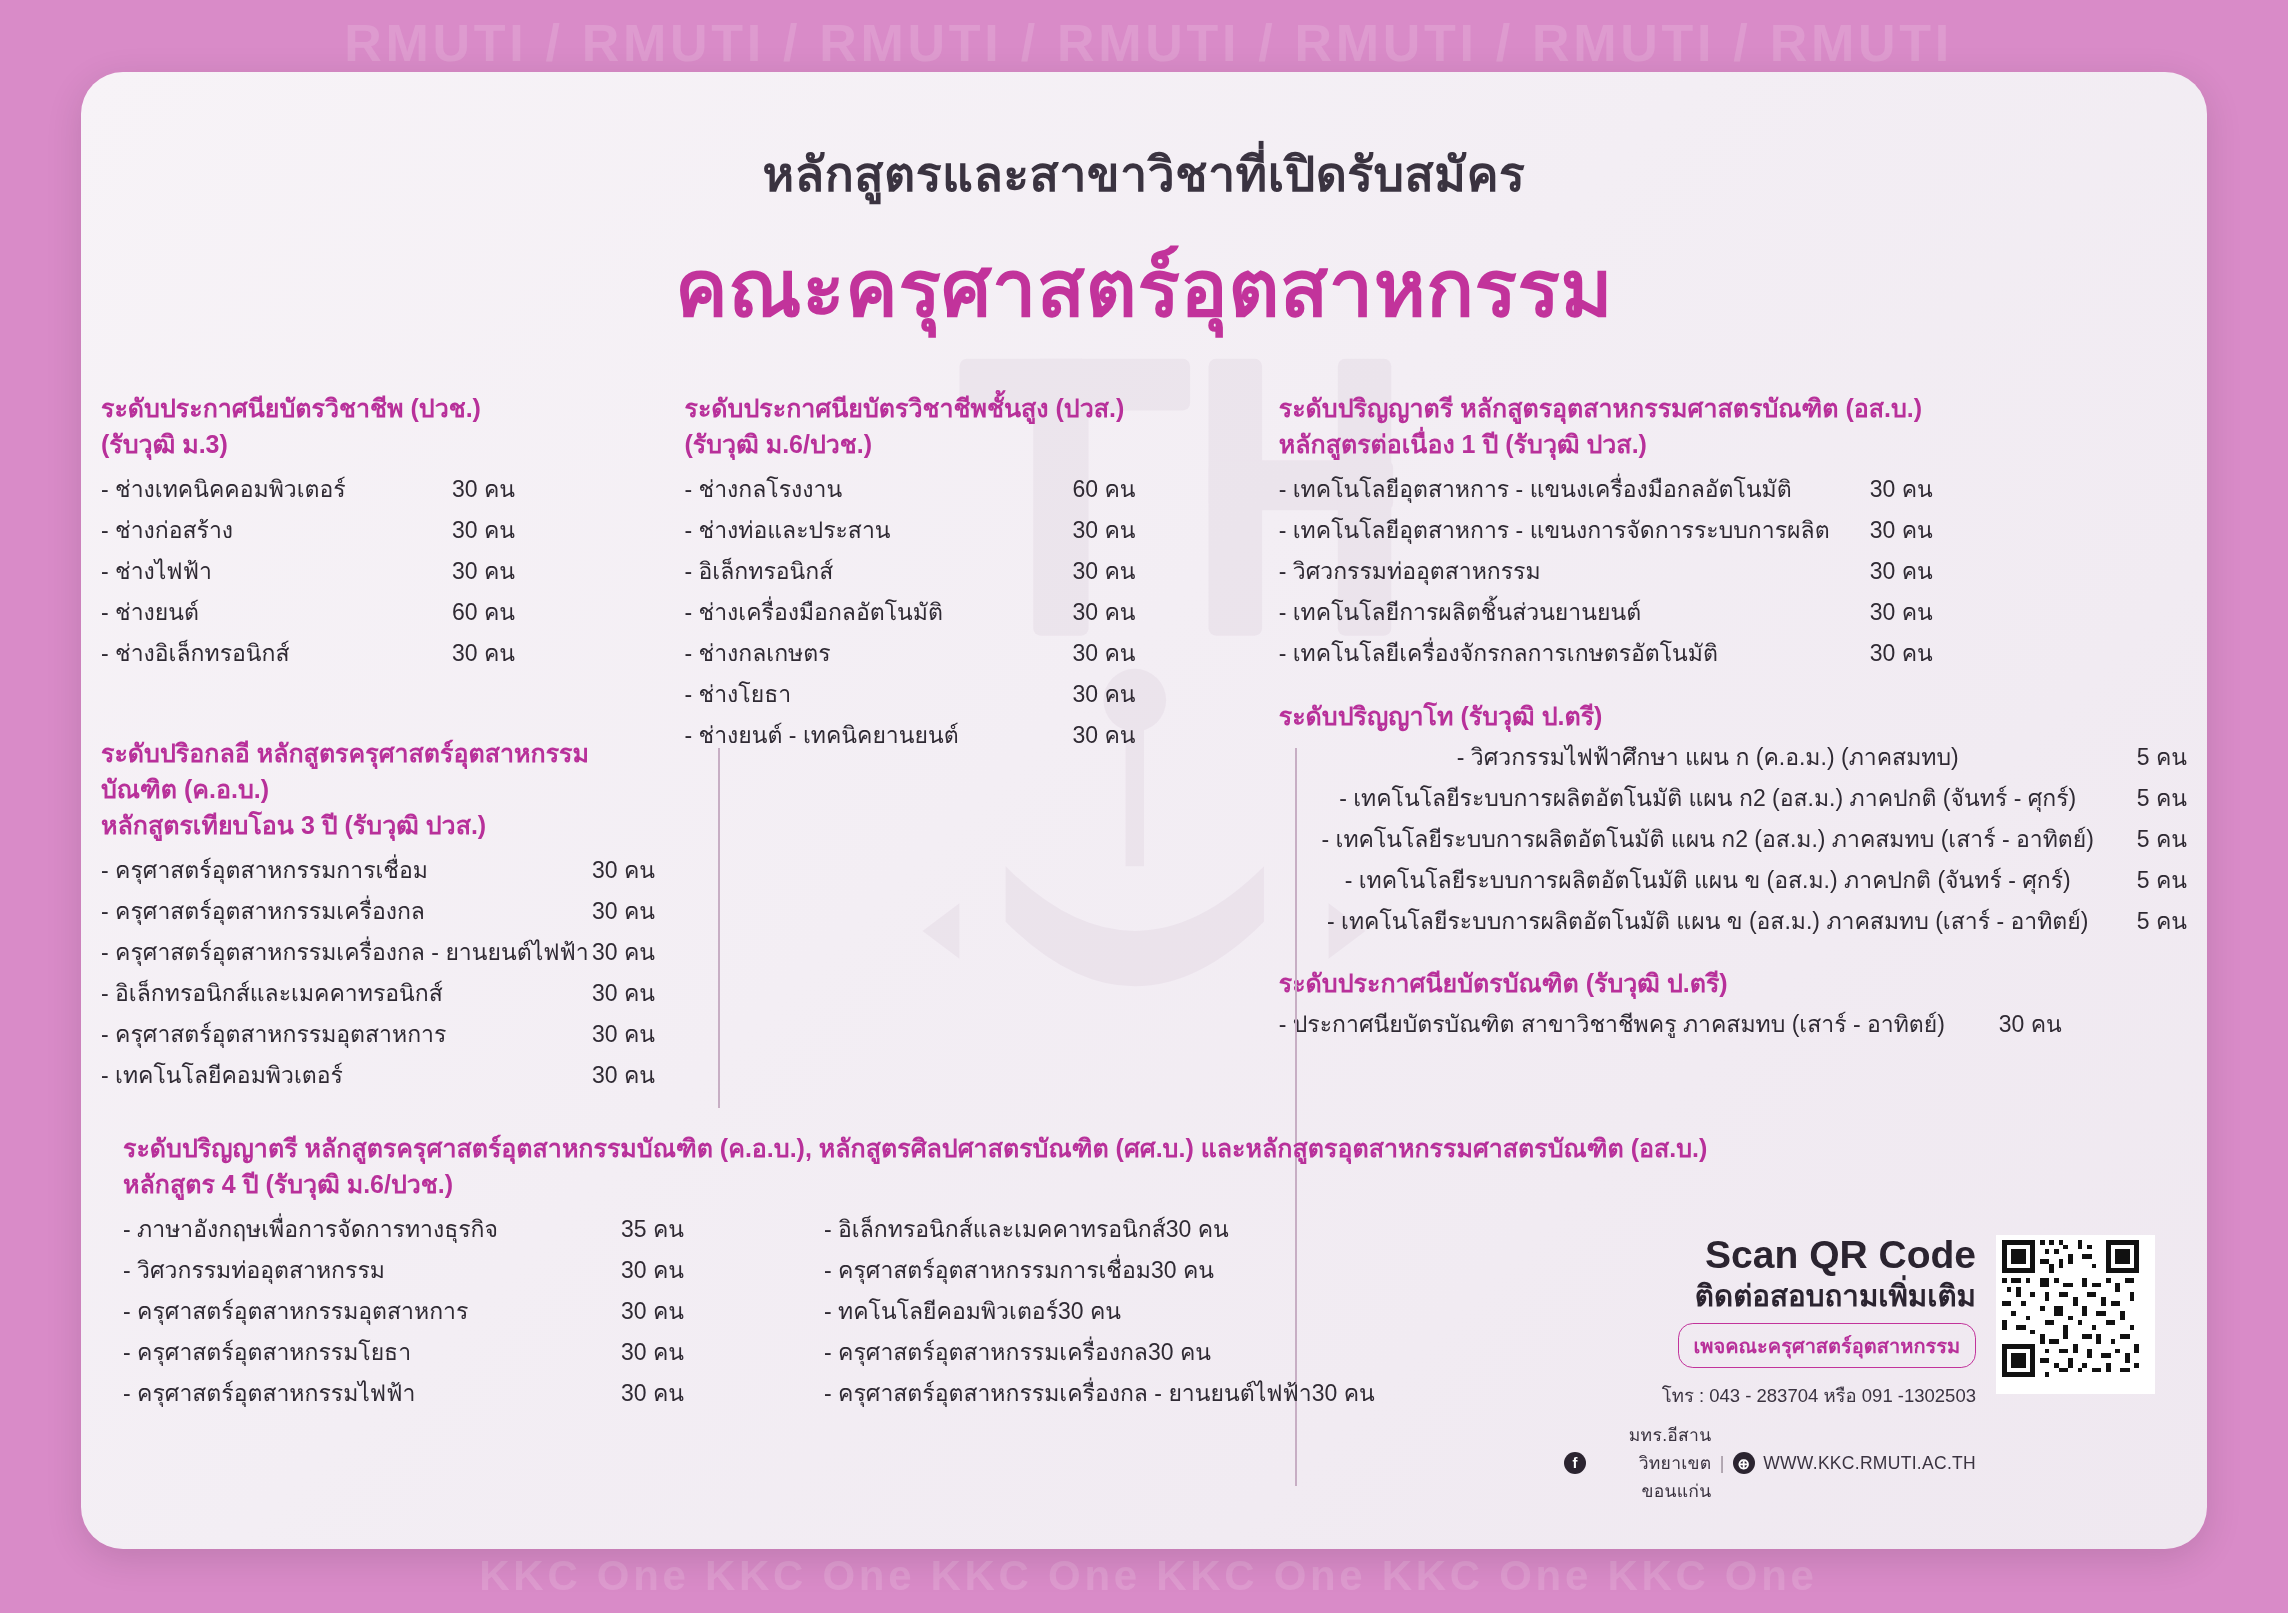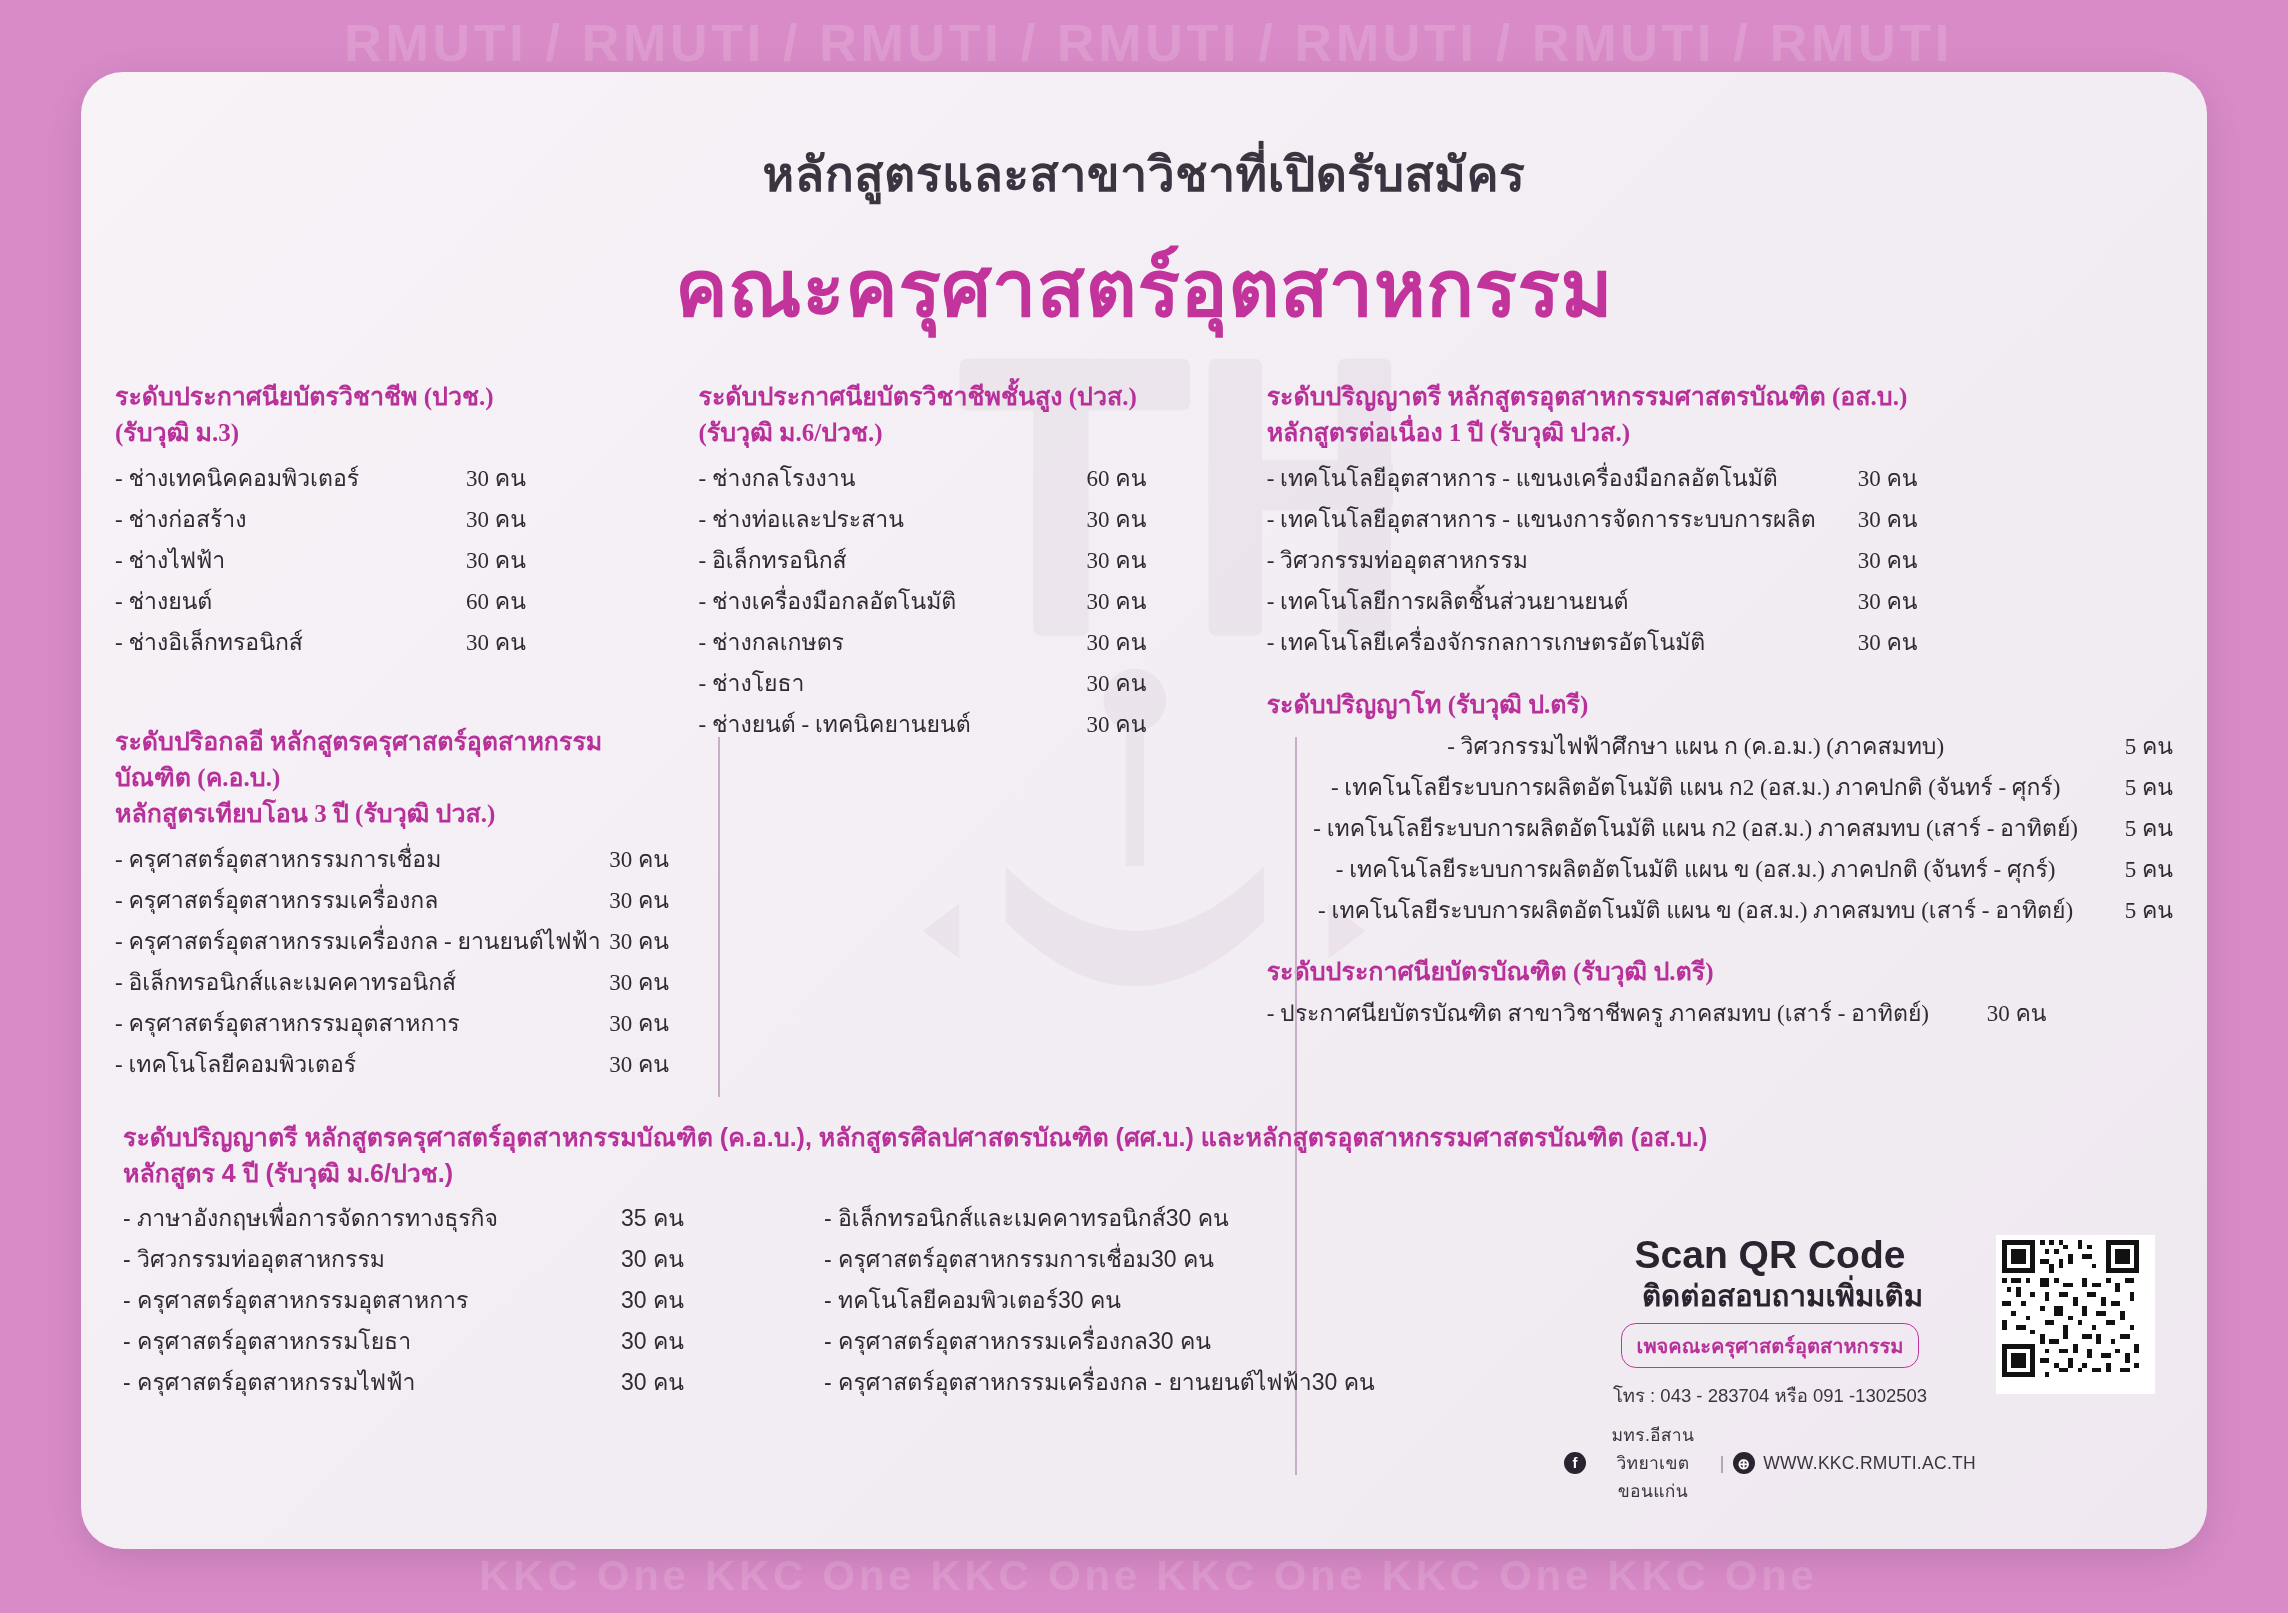--- a/index.html
+++ b/index.html
@@ -66,23 +66,22 @@
     font-size: 79px;
     font-weight: bold;
     color: #c2339b;
     margin-top: 13px;
     letter-spacing: 0.5px;
   }
 
   .columns {
     position: relative;
     display: flex;
-    margin-top: 28px;
-    padding: 0 34px;
-    font-family: Liberation Serif, serif;
+    margin-top: 39px;
+    padding: 0 20px;
   }
   .col-left { width: 554px; }
   .col-mid { width: 591px; }
   .col-right { flex: 1; padding-left: 50px; }
 
   .divider-v {
     position: absolute;
     top: 369px;
     bottom: 0;
     width: 1.8px;
@@ -147,21 +146,21 @@
   
   .qr-block {
     position: absolute;
     right: 52px;
     bottom: 44px;
     width: 591px;
     display: flex;
     align-items: flex-start;
     gap: 20px;
   }
-  .qr-text { flex: 1; text-align: center; }
+  .qr-text { flex: 1; text-align: right; }
   .qr-title {
     font-size: 39px;
     font-weight: bold;
     color: #2b2430;
     line-height: 1.05;
   }
   .qr-sub {
     font-size: 29.5px;
     font-weight: bold;
     color: #2b2430;

